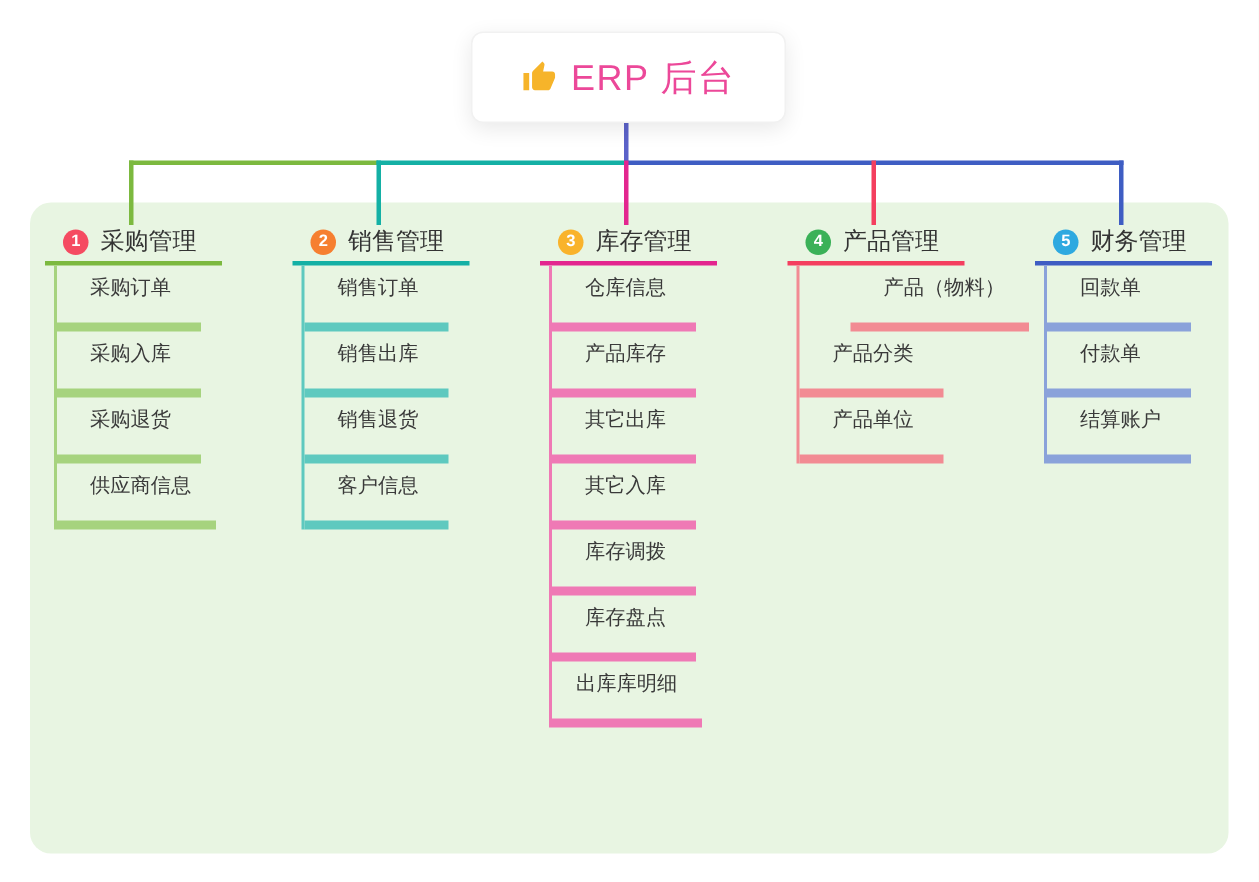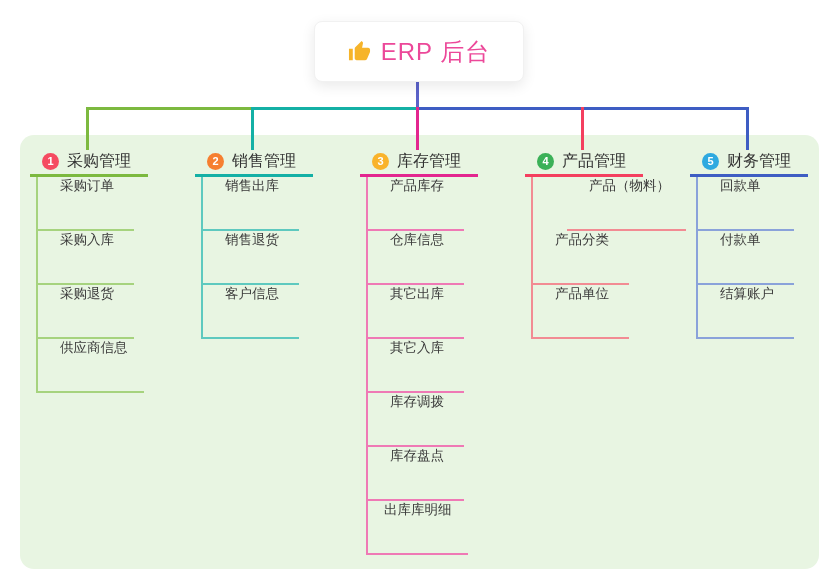--- a/index.html
+++ b/index.html
@@ -35,22 +35,22 @@
     width:17px;height:17px;border-radius:50%;flex:0 0 auto;
     display:flex;align-items:center;justify-content:center;
     color:#ffffff;font-size:11px;font-weight:bold;line-height:1;
   }
   .branch-label{font-size:16px;color:#333333;white-space:nowrap;}
   .branch-items{
     list-style:none;margin:0;padding:0;margin-left:6px;
     border-left:2px solid #ccc;width:fit-content;
   }
   .branch-item{
-    height:54px;box-sizing:border-box;display:flex;align-items:flex-start;
-    padding:0 16px 9px 22px;border-bottom:2px solid #a16207;
+    height:44px;box-sizing:border-box;display:flex;align-items:center;
+    padding:0 16px 9px 22px;border-bottom:6px solid #a16207;
     width:fit-content;min-width:96px;white-space:nowrap;
   }
   .branch-item span{font-size:13.5px;color:#3a3a3a;}
 </style>
 </head>
 <body>
 
 <div class="stage">
 
   <div class="panel" style="background: rgb(232, 245, 226);"></div>
@@ -95,41 +95,44 @@
           </li>
         </ul>
       </div>
       <div class="branch" style="left: 195px;">
         <div class="branch-header" style="border-bottom-color: rgb(20, 176, 165);">
           <span class="badge" style="background: rgb(246, 127, 48);">2</span>
           <span class="branch-label">销售管理</span>
         </div>
         <ul class="branch-items" style="border-left-color: rgb(94, 201, 191);">
           <li class="branch-item" style="border-bottom-color: rgb(94, 201, 191);">
+            <span>销售订单</span>
+          </li>
+          <li class="branch-item" style="border-bottom-color: rgb(94, 201, 191);">
             <span>销售出库</span>
           </li>
           <li class="branch-item" style="border-bottom-color: rgb(94, 201, 191);">
             <span>销售退货</span>
           </li>
           <li class="branch-item" style="border-bottom-color: rgb(94, 201, 191);">
             <span>客户信息</span>
           </li>
         </ul>
       </div>
       <div class="branch" style="left: 360px;">
         <div class="branch-header" style="border-bottom-color: rgb(227, 38, 143);">
           <span class="badge" style="background: rgb(249, 179, 43);">3</span>
           <span class="branch-label">库存管理</span>
         </div>
         <ul class="branch-items" style="border-left-color: rgb(239, 121, 181);">
           <li class="branch-item" style="border-bottom-color: rgb(239, 121, 181);">
-            <span>产品库存</span>
+            <span>仓库信息</span>
           </li>
           <li class="branch-item" style="border-bottom-color: rgb(239, 121, 181);">
-            <span>仓库信息</span>
+            <span>产品库存</span>
           </li>
           <li class="branch-item" style="border-bottom-color: rgb(239, 121, 181);">
             <span>其它出库</span>
           </li>
           <li class="branch-item" style="border-bottom-color: rgb(239, 121, 181);">
             <span>其它入库</span>
           </li>
           <li class="branch-item" style="border-bottom-color: rgb(239, 121, 181);">
             <span>库存调拨</span>
           </li>

